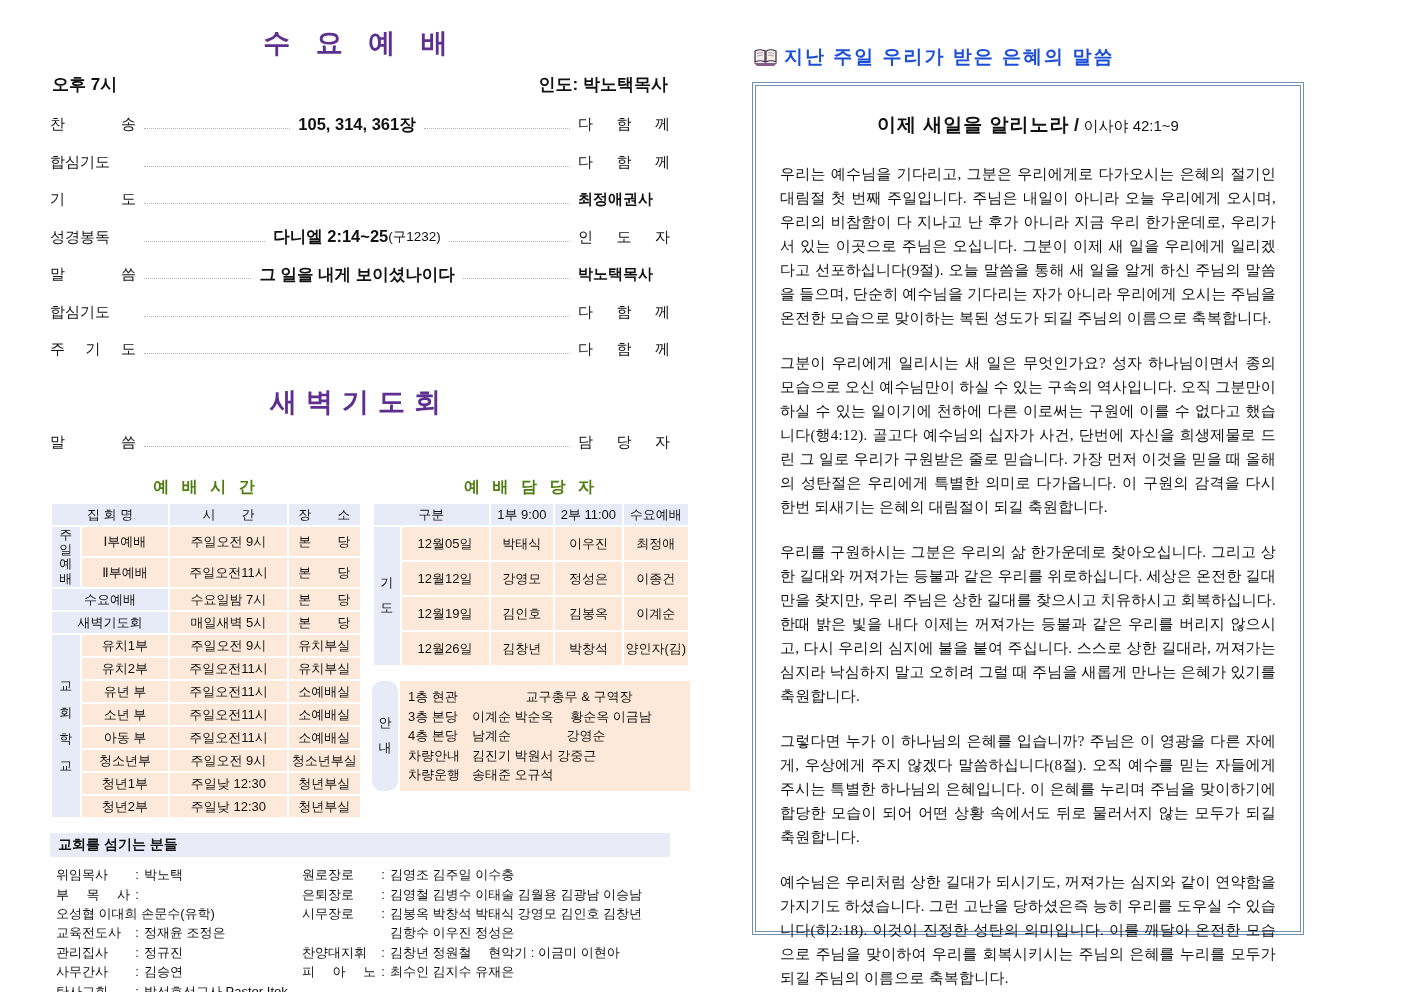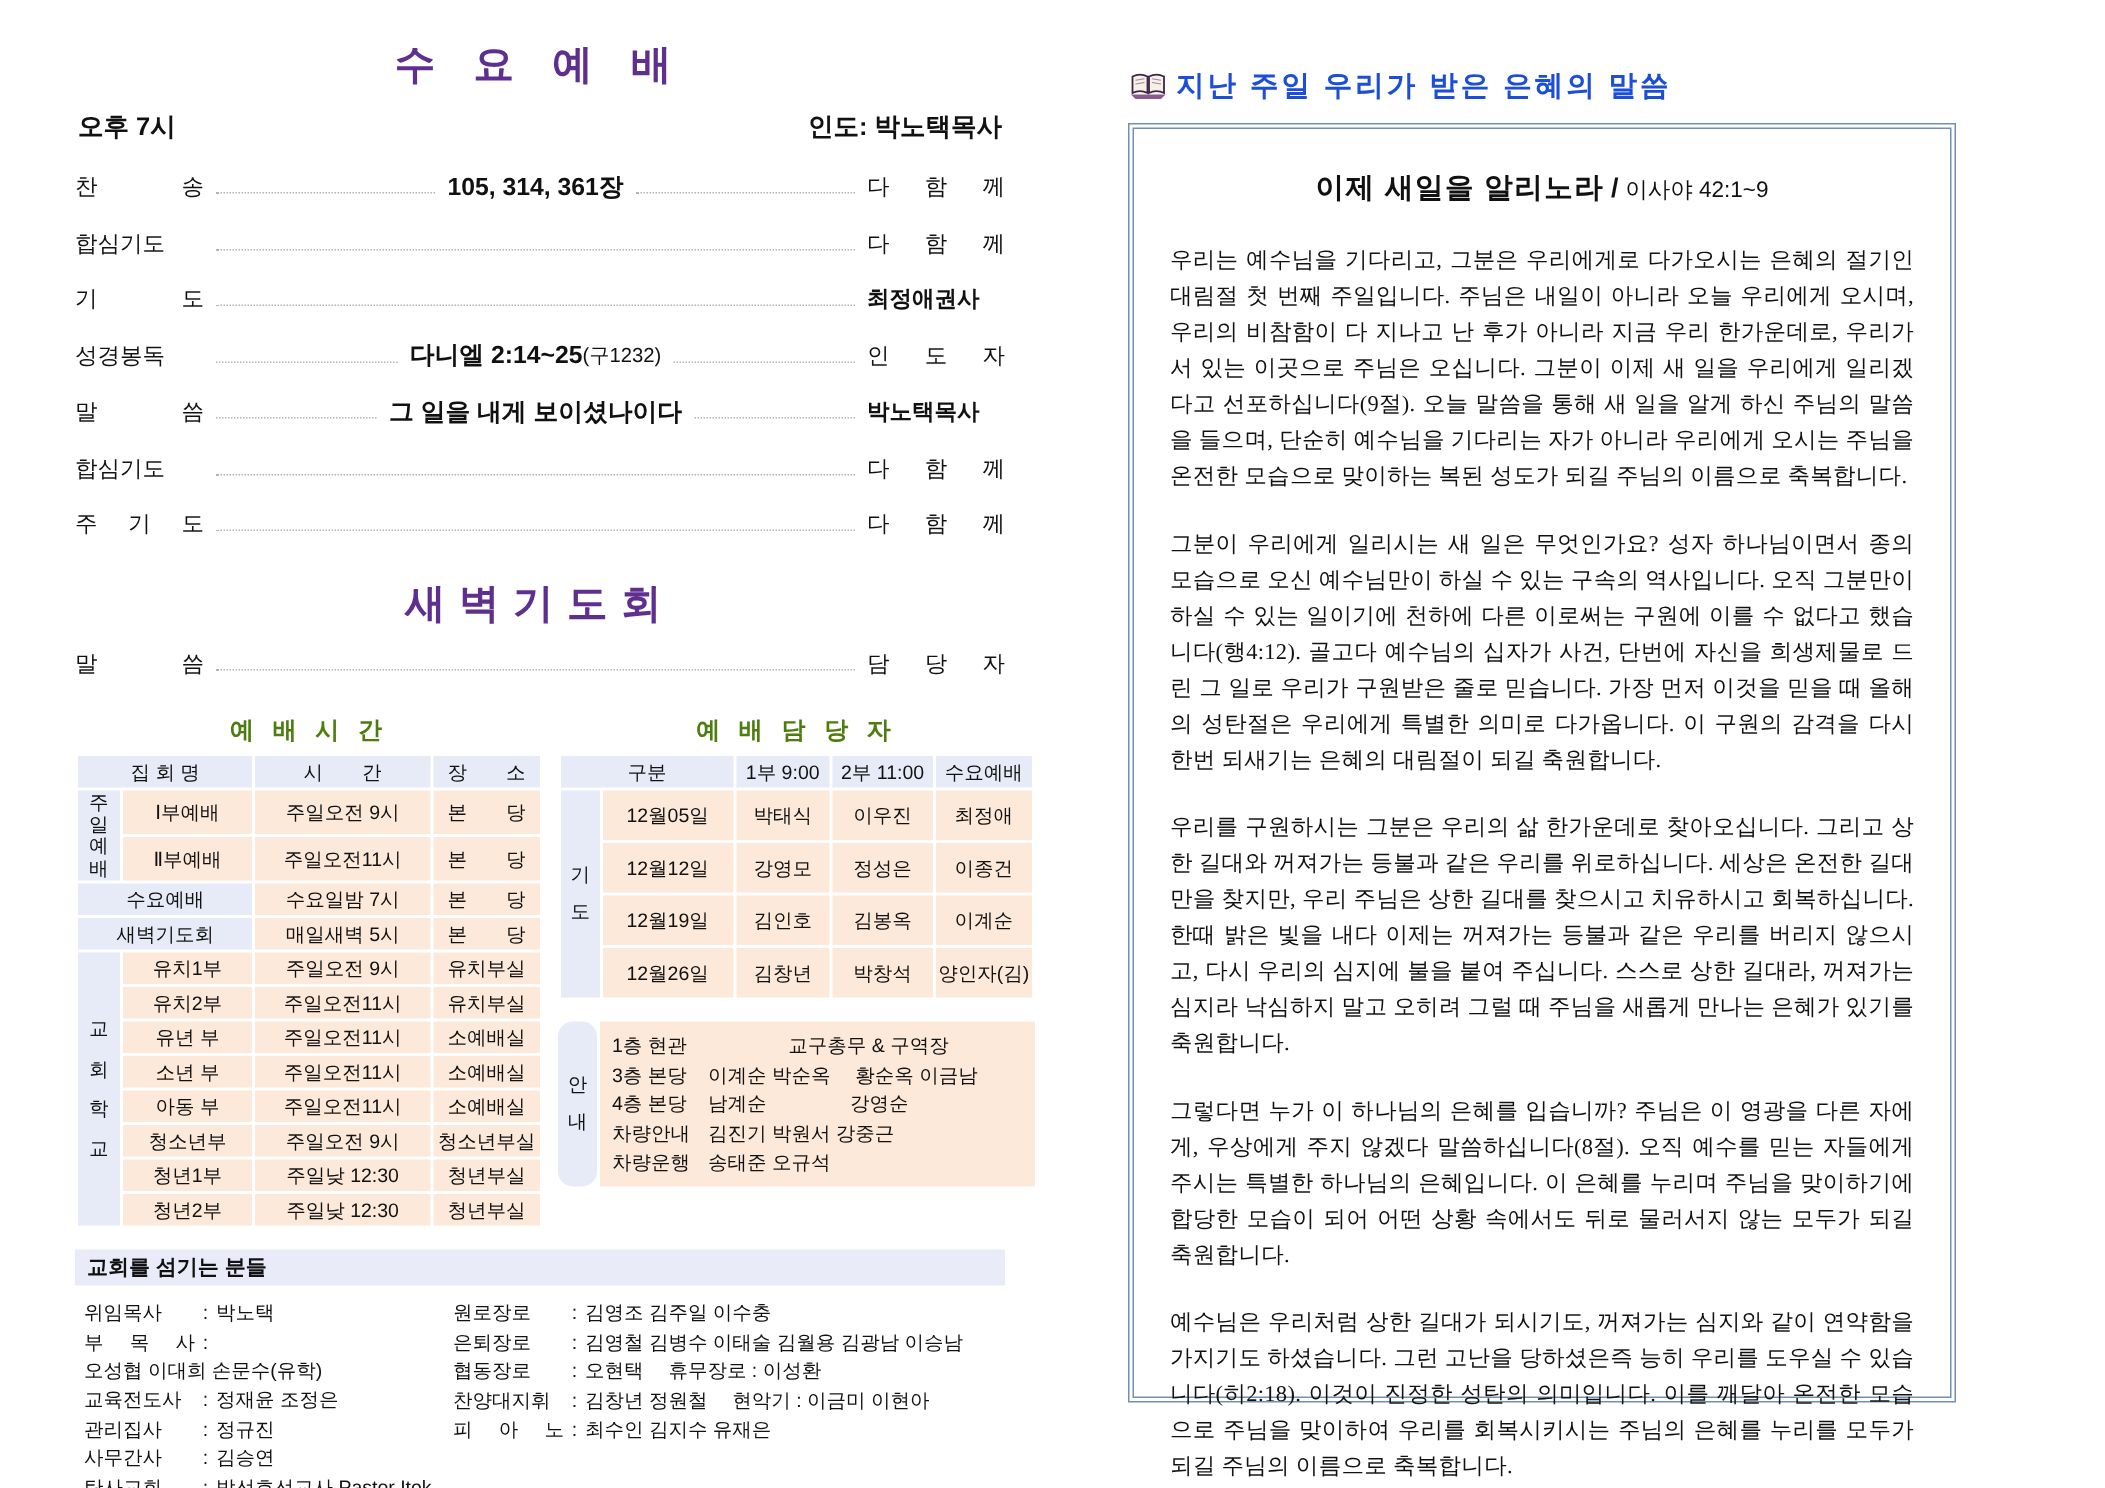--- a/index.html
+++ b/index.html
@@ -307,21 +307,22 @@
         <div class="sline"><span class="slabel">부 목 사</span><span class="scolon">:</span><span class="svalue">오성협 이대희 손문수(유학)</span></div>
         <div class="sline"><span class="slabel">교육전도사</span><span class="scolon">:</span><span class="svalue">정재윤 조정은</span></div>
         <div class="sline"><span class="slabel">관리집사</span><span class="scolon">:</span><span class="svalue">정규진</span></div>
         <div class="sline"><span class="slabel">사무간사</span><span class="scolon">:</span><span class="svalue">김승연</span></div>
         <div class="sline"><span class="slabel">탄사교회</span><span class="scolon">:</span><span class="svalue">박선호선교사,Pastor Itok</span></div>
 
       </div>
       <div class="scol2">
         <div class="sline"><span class="slabel">원로장로</span><span class="scolon">:</span><span class="svalue">김영조 김주일 이수충</span></div>
         <div class="sline"><span class="slabel">은퇴장로</span><span class="scolon">:</span><span class="svalue">김영철 김병수 이태술 김월용 김광남 이승남</span></div>
-        <div class="sline"><span class="slabel">협동장로</span><span class="scolon">:</span><span class="svalue">오현택　  휴무장로 : 이성환</span></div>
+        <div class="sline"><span class="slabel">시무장로</span><span class="scolon">:</span><span class="svalue">김봉옥 박창석 박태식 강영모 김인호 김창년
+김항수 이우진 정성은</span></div>
         <div class="sline"><span class="slabel">찬양대지휘</span><span class="scolon">:</span><span class="svalue">김창년 정원철　 현악기 : 이금미 이현아</span></div>
         <div class="sline"><span class="slabel">피 아 노</span><span class="scolon">:</span><span class="svalue">최수인 김지수 유재은</span></div>
       </div>
     </div>
   </div>
 </div>
 
 <div class="page page-right">
 
   <div class="grace-heading">

